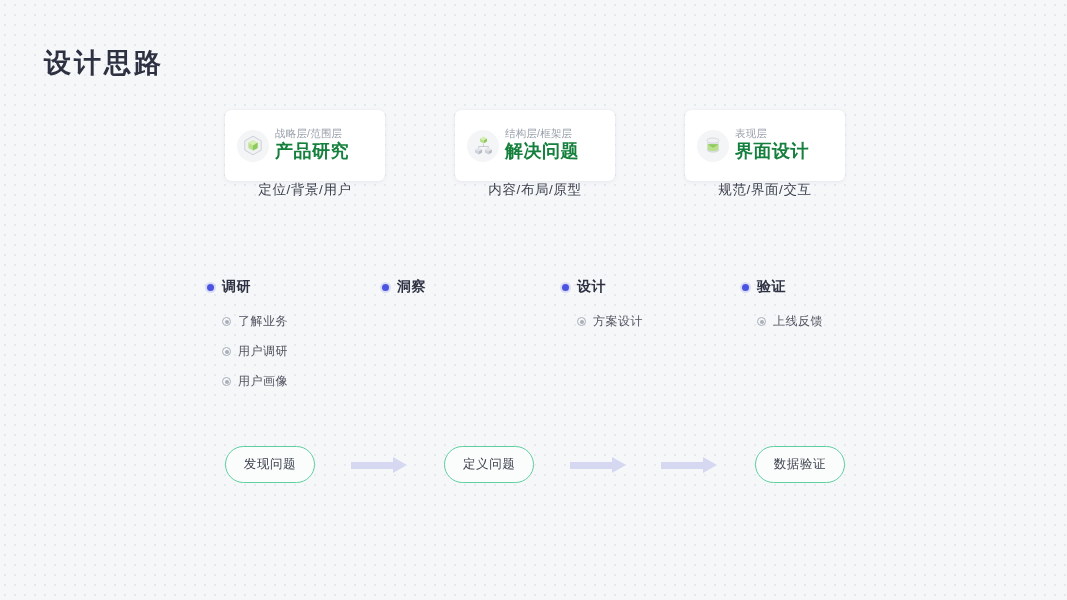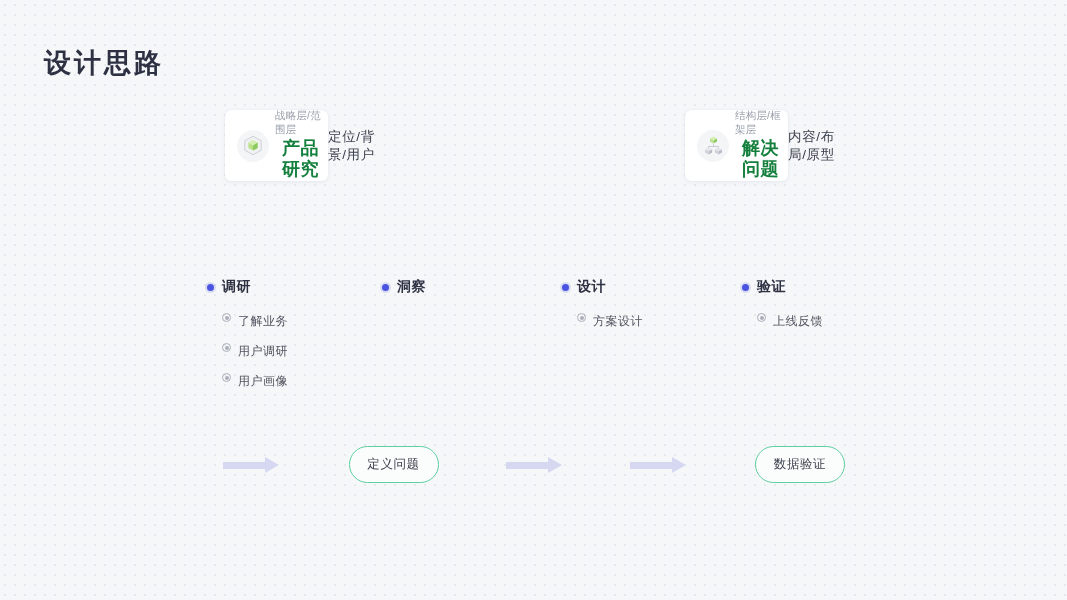--- a/index.html
+++ b/index.html
@@ -44,20 +44,21 @@
     position: absolute;
     left: 225px;
     top: 110px;
     width: 620px;
     display: flex;
     justify-content: space-between;
   }
   .card-block {
     width: 160px;
     display: flex;
+    flex-direction: column;
     align-items: center;
   }
   .card {
     width: 160px;
     height: 71px;
     background: #ffffff;
     border-radius: 6px;
     box-shadow: 0 1px 4px rgba(60, 70, 100, 0.08), 0 0 1px rgba(60,70,100,0.10);
     display: flex;
     align-items: center;
@@ -137,21 +138,21 @@
     letter-spacing: 0.6px;
   }
   .phase-items {
     margin: 0;
     padding: 0;
     list-style: none;
     padding-left: 15px;
   }
   .phase-item {
     display: flex;
-    align-items: flex-start;
+    align-items: center;
     gap: 7px;
     margin-bottom: 13px;
     font-size: 12px;
     color: #50545f;
     letter-spacing: 0.5px;
   }
   .ring-icon {
     flex: 0 0 9px;
     width: 9px;
     height: 9px;
@@ -274,20 +275,38 @@
           </svg>
         </div>
         <div class="card-texts">
           <div class="card-sub">结构层/框架层</div>
           <div class="card-title">解决问题</div>
         </div>
       </div>
       <div class="card-caption">内容/布局/原型</div>
     </div>
 
+    <div class="card-block">
+      <div class="card">
+        <div class="card-icon-wrap">
+          <svg width="20" height="21" viewBox="0 0 20 21" aria-hidden="true">
+            <path d="M4 5.5 a6 2.6 0 0 1 12 0 v9 a6 2.6 0 0 1 -12 0 Z" fill="#e3e5ea"></path>
+            <ellipse cx="10" cy="5.5" rx="6" ry="2.6" fill="#f0f1f3" stroke="#cdd1d9" stroke-width="0.7"></ellipse>
+            <path d="M4.6 9.3 h10.8 v4.6 a5.4 2.2 0 0 1 -10.8 0 Z" fill="#b9e08a"></path>
+            <path d="M4.6 9.3 h10.8 l-5.4 3.4 Z" fill="#8cc95f"></path>
+            <path d="M4 14.5 a6 2.6 0 0 0 12 0" fill="none" stroke="#c3c7cf" stroke-width="0.7"></path>
+          </svg>
+        </div>
+        <div class="card-texts">
+          <div class="card-sub">表现层</div>
+          <div class="card-title">界面设计</div>
+        </div>
+      </div>
+      <div class="card-caption">规范/界面/交互</div>
+    </div>
 
   </div>
 
   <div class="phases">
 
     <div class="phase-col">
       <div class="phase-head">
         <span class="phase-dot"></span>
         <span class="phase-name">调研</span>
       </div>
@@ -336,20 +355,21 @@
         <li class="phase-item">
           <span class="ring-icon"></span>
           <span>上线反馈</span>
         </li>
       </ul>
     </div>
 
   </div>
 
   <div class="flow">
+    <div class="pill">发现问题</div>
     <div class="arrow">
       <span class="arrow-shaft"></span>
         <span class="arrow-head"></span>
     </div>
     <div class="pill">定义问题</div>
     <div class="arrow">
       <span class="arrow-shaft"></span>
         <span class="arrow-head"></span>
     </div>
     <div class="arrow">

